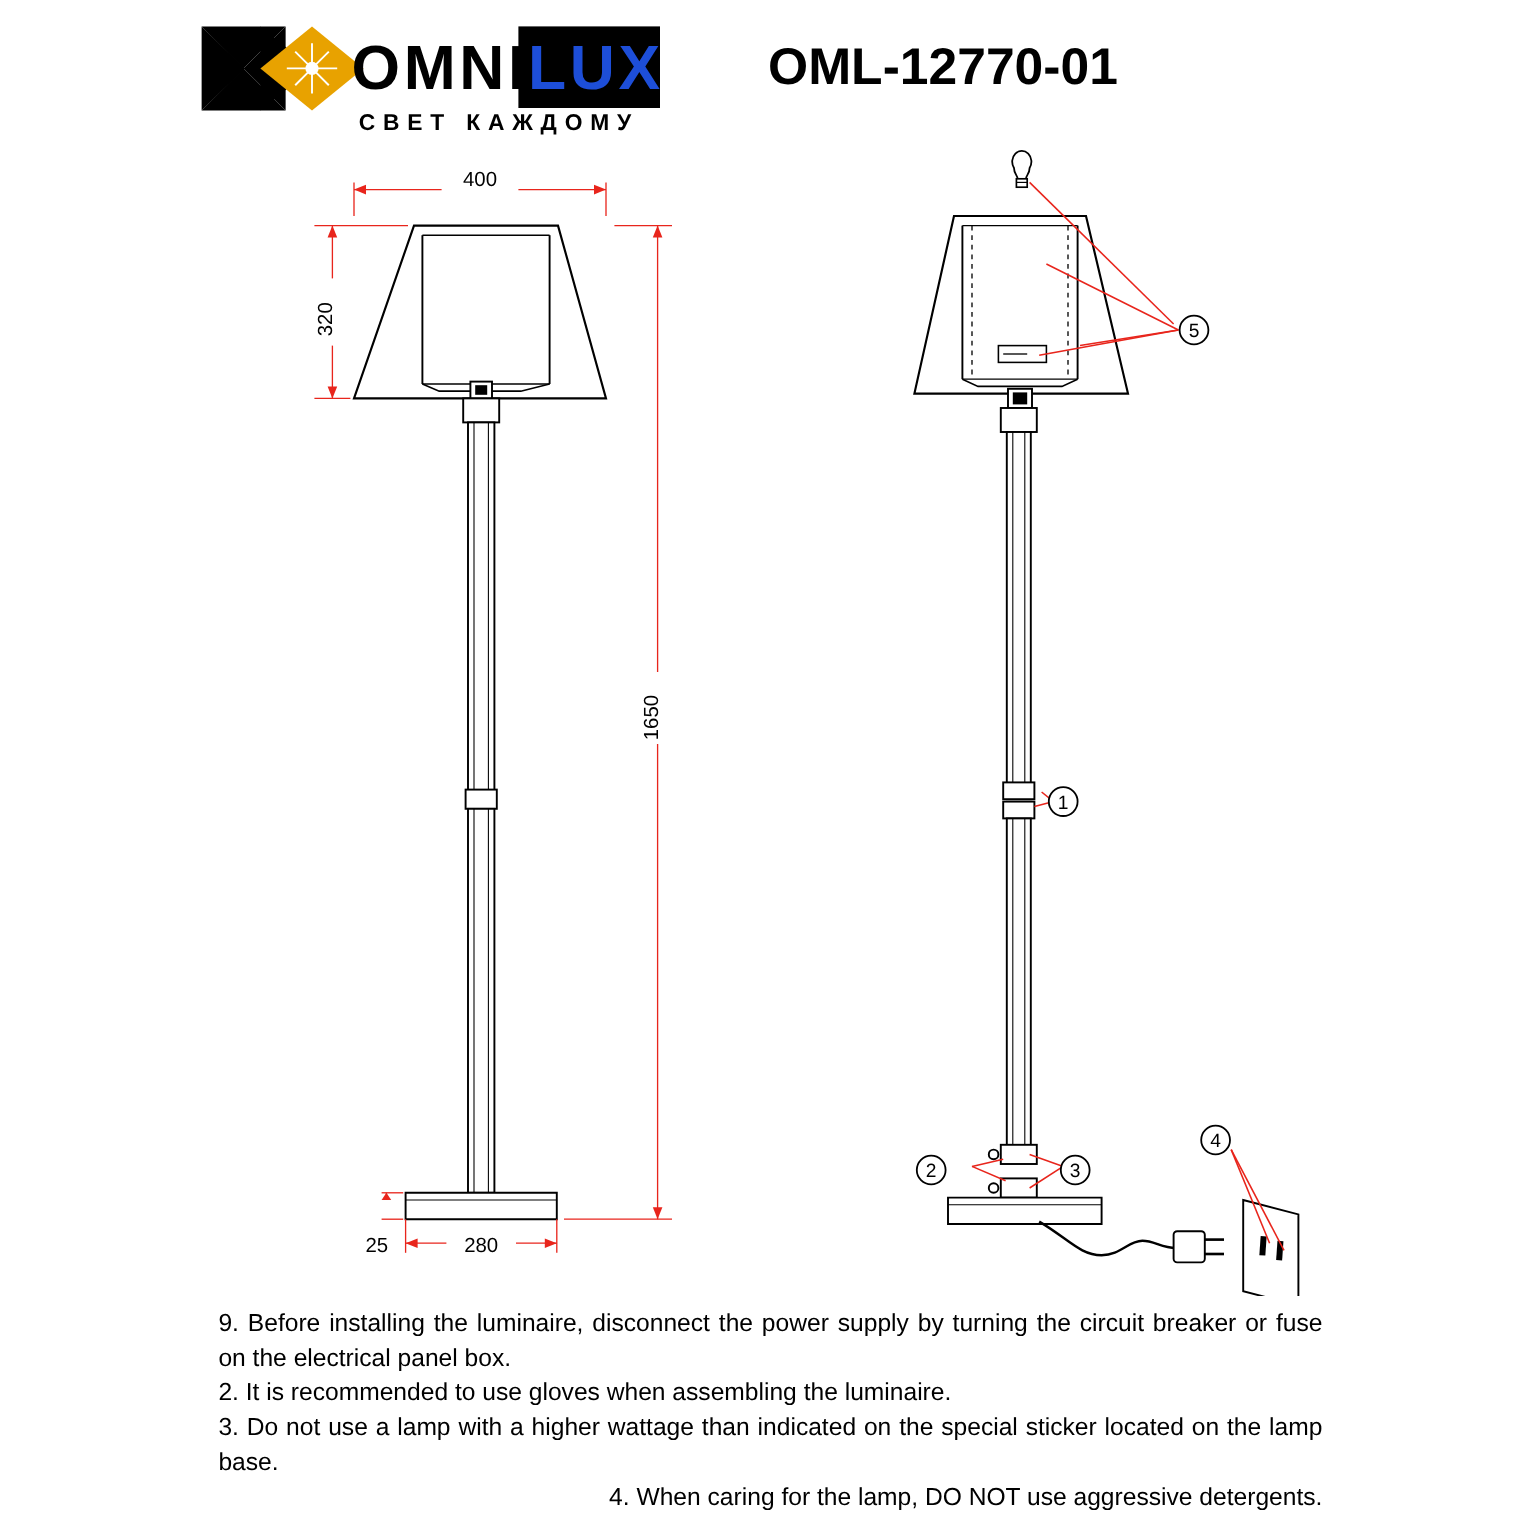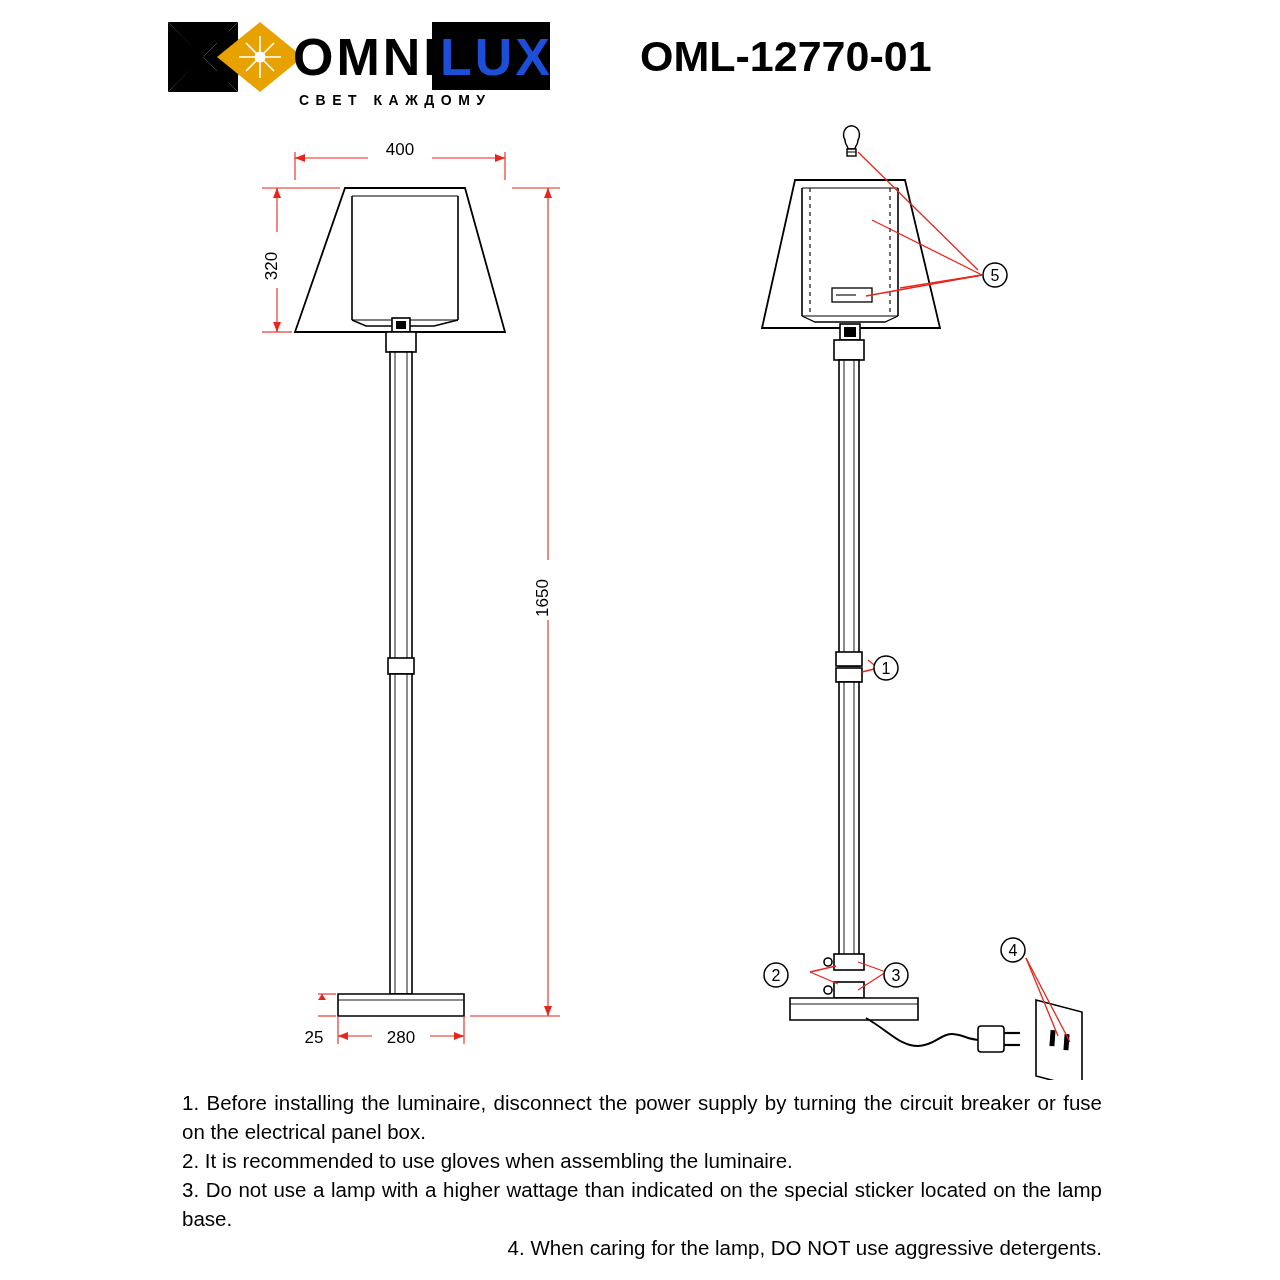--- a/index.html
+++ b/index.html
@@ -101,21 +101,21 @@
           <line x1="100" y1="43" x2="114" y2="29"></line>
           <line x1="100" y1="43" x2="86" y2="57"></line>
         </g>
         <circle cx="100" cy="43" r="5.5" fill="#ffffff"></circle>
 
         <rect x="272" y="8" width="118" height="68" fill="#000000"></rect>
       </svg>
 
       <div style="position:absolute; left:133px; top:14px; font-size:52px; font-weight:bold; letter-spacing:3px; line-height:58px;">OMNI</div>
       <div style="position:absolute; left:280px; top:14px; font-size:52px; font-weight:bold; letter-spacing:3px; line-height:58px; color:#1d4ed8;">LUX</div>
-      <div style="position:absolute; left:139px; top:78px; font-size:14px; letter-spacing:6.5px; font-weight:bold;">СВЕТ КАЖДОМУ</div>
+      <div style="position:absolute; left:139px; top:78px; font-size:19px; letter-spacing:6.5px; font-weight:bold;">СВЕТ КАЖДОМУ</div>
     </div>
 
     <div class="product-code">OML-12770-01</div>
   </div>
 
   <div class="drawing">
     <svg width="1280" height="960" viewBox="0 0 1280 960">
 
       <g fill="none" stroke="#000000" stroke-width="1.6">
 
@@ -293,19 +293,19 @@
         <g>
           <circle cx="1013" cy="830" r="12" fill="#ffffff" stroke="#000000" stroke-width="1.5"></circle>
           <text x="1013" y="836" text-anchor="middle" fill="#000000">4</text>
         </g>
       </g>
 
     </svg>
   </div>
 
   <div class="instructions">
-    <p>1. Before installing the luminaire, disconnect the power supply by turning the circuit breaker or fuse on the electrical panel box.</p>
+    <p>9. Before installing the luminaire, disconnect the power supply by turning the circuit breaker or fuse on the electrical panel box.</p>
     <p>2. It is recommended to use gloves when assembling the luminaire.</p>
     <p>3. Do not use a lamp with a higher wattage than indicated on the special sticker located on the lamp base.</p>
     <p class="last">4. When caring for the lamp, DO NOT use aggressive detergents.</p>
   </div>
 
 </div>
 
 </body></html>

